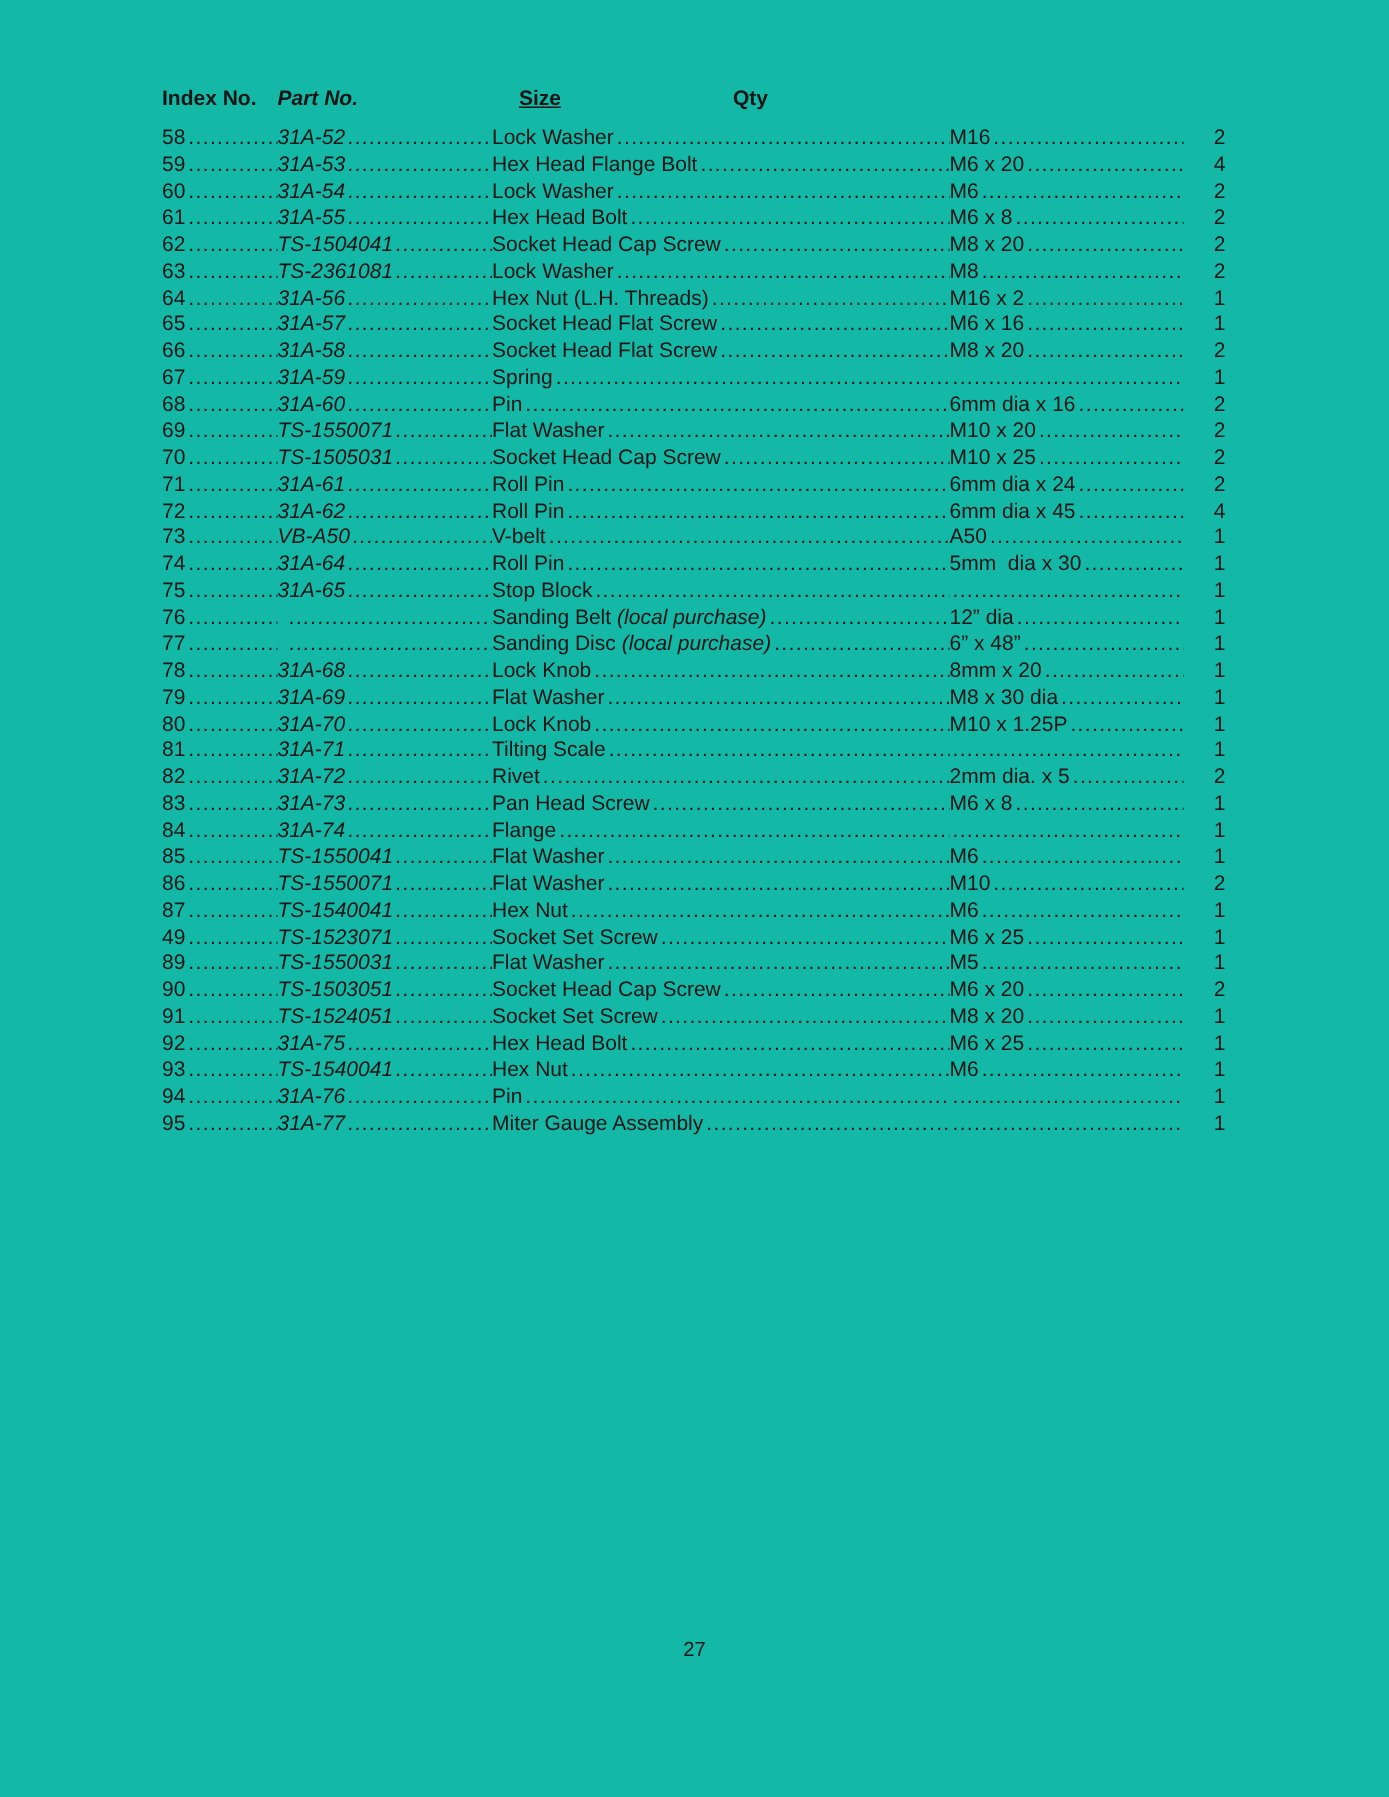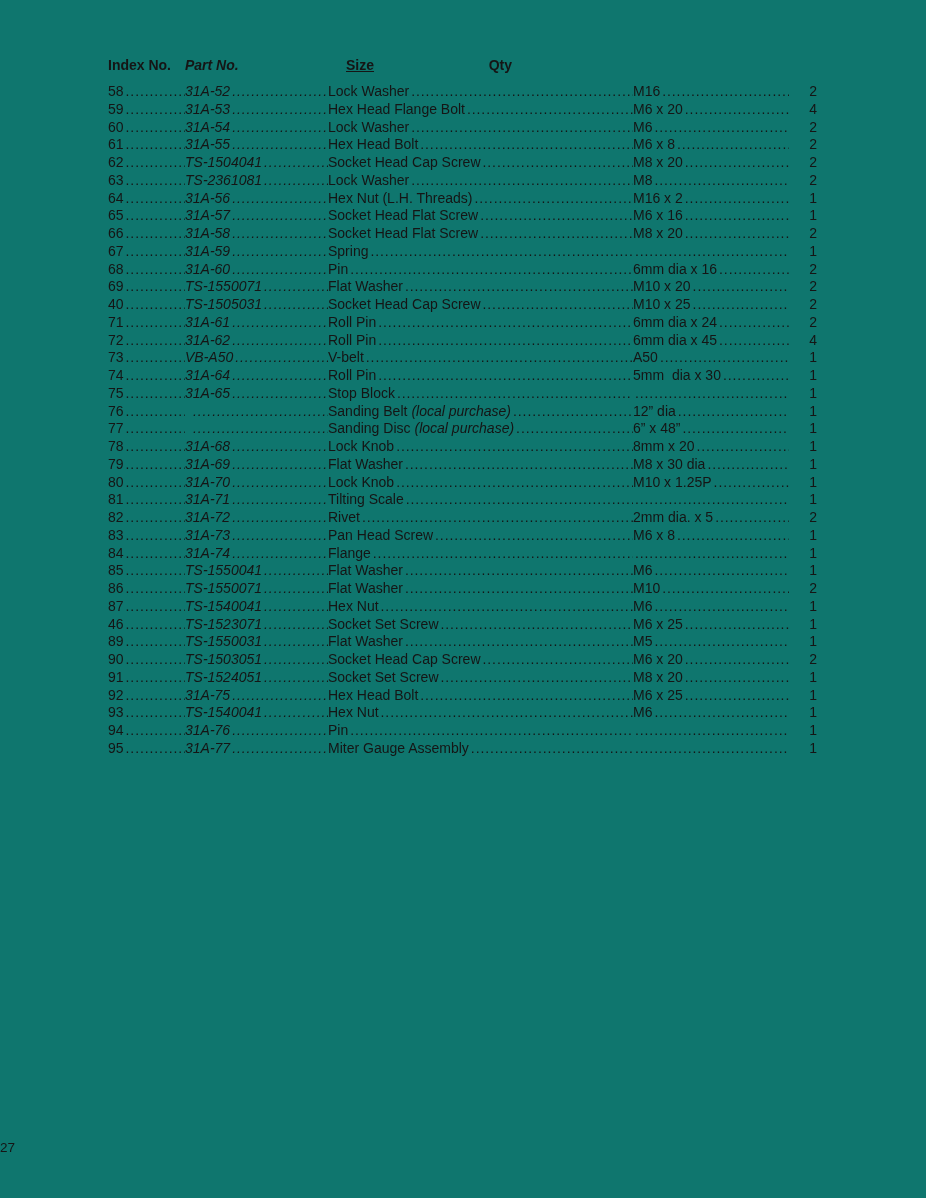--- a/index.html
+++ b/index.html
@@ -1,20 +1,20 @@
 <!DOCTYPE html>
 <html><head>
 <meta charset="utf-8">
 <style>
   html, body { margin: 0; padding: 0; background: #e8e8e8; }
   .page {
     position: relative;
     width: 926px;
     height: 1198px;
-    background: #0f766e;
+    background: #14b8a6;
     color: #151515;
     font-family: "Liberation Sans", sans-serif;
     font-size: 14px;
     overflow: hidden;
     margin: 0 auto;
   }
   .table { position: absolute; left: 108px; top: 56px; width: 709px; }
   .hrow { display: flex; font-weight: bold; height: 18px; line-height: 18px; }
   .rows { margin-top: 9px; }
   .row { display: flex; height: 17.75px; line-height: 17.75px; }
@@ -32,23 +32,24 @@
     flex: 1 1 auto;
     min-width: 0;
     overflow: hidden;
     white-space: nowrap;
     letter-spacing: 0.9px;
     margin-left: 2px;
   }
   .leader.gapped { margin-left: 8px; }
   .pageno {
     position: absolute;
-    top: 1140px;
+    top: 1092px;
     left: 0;
     width: 100%;
+    text-align: center;
     font-size: 13.5px;
     line-height: 16px;
   }
 </style>
 </head>
 <body>
 
 <div class="page">
 
   <div class="table">
@@ -340,21 +341,21 @@
       <span class="t">M10 x 20</span>
       <span class="leader">....................................................................................................................................................................................</span>
     </div>
     <div class="c c-qty">
       <span class="t">2</span>
     </div>
   </div>
 
   <div class="row">
     <div class="c c-index">
-      <span class="t">40</span>
+      <span class="t">70</span>
       <span class="leader">....................................................................................................................................................................................</span>
     </div>
     <div class="c c-part">
       <span class="t">TS-1505031</span>
       <span class="leader">....................................................................................................................................................................................</span>
     </div>
     <div class="c c-desc">
       <span class="t">Socket Head Cap Screw</span>
 
       <span class="leader">....................................................................................................................................................................................</span>
@@ -754,21 +755,21 @@
       <span class="t">M6</span>
       <span class="leader">....................................................................................................................................................................................</span>
     </div>
     <div class="c c-qty">
       <span class="t">1</span>
     </div>
   </div>
 
   <div class="row">
     <div class="c c-index">
-      <span class="t">46</span>
+      <span class="t">49</span>
       <span class="leader">....................................................................................................................................................................................</span>
     </div>
     <div class="c c-part">
       <span class="t">TS-1523071</span>
       <span class="leader">....................................................................................................................................................................................</span>
     </div>
     <div class="c c-desc">
       <span class="t">Socket Set Screw</span>
 
       <span class="leader">....................................................................................................................................................................................</span>

